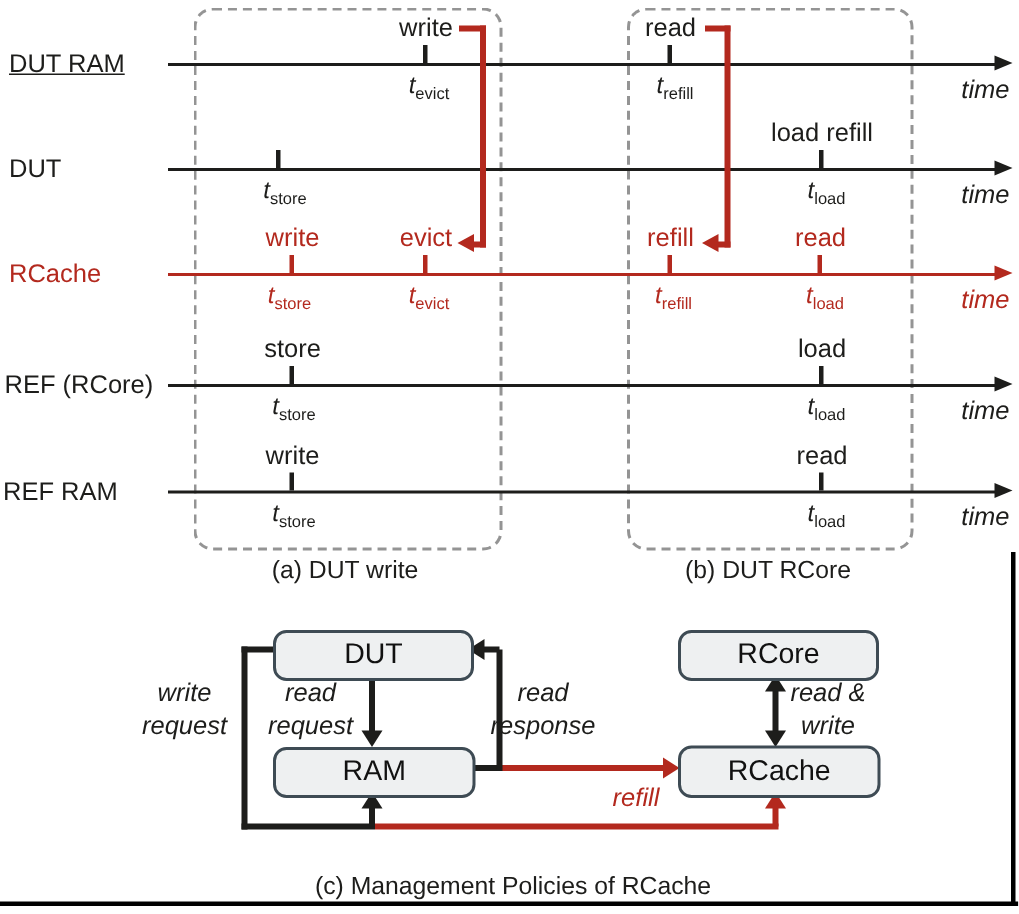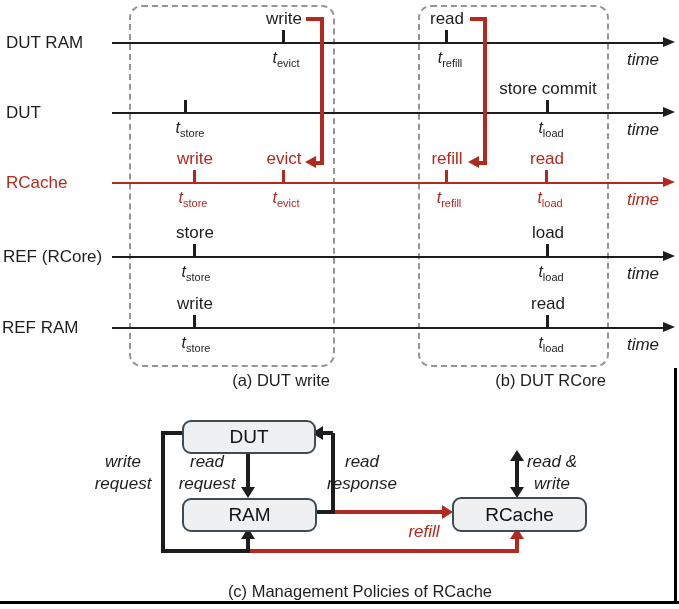--- a/index.html
+++ b/index.html
@@ -9,29 +9,29 @@
   }
   
   .row-label{position:absolute;font-size:17px;white-space:nowrap;}
   .tl-line{position:absolute;height:2.2px;background:#1d1d1b;}
   .ah-r{position:absolute;width:0;height:0;border-top:5.5px solid transparent;border-bottom:5.5px solid transparent;border-left:12px solid #1d1d1b;}
   .tick{position:absolute;width:3px;height:12px;background:#1d1d1b;}
   .ev{position:absolute;transform:translateX(-50%);font-size:17px;white-space:nowrap;}
   .tlab{position:absolute;transform:translateX(-50%);font-size:16px;white-space:nowrap;}
   .tlab i{font-style:italic;}
   .tlab sub{font-size:11px;font-style:normal;}
-  .time-lab{position:absolute;left:613px;width:60px;text-align:center;font-style:italic;font-size:17px;}
+  .time-lab{position:absolute;left:613px;width:60px;text-align:right;font-style:italic;font-size:17px;}
   .red{color:#b3291e !important;}
   .redbg{background:#b3291e !important;}
   .redline{background:#b3291e !important;}
   .ah-r.redah{border-left-color:#b3291e;}
   .seg{position:absolute;background:#1d1d1b;}
   .rseg{position:absolute;background:#b3291e;}
   .dashed-box{position:absolute;border:2px dashed #949494;border-radius:13px;}
-  .cap{position:absolute;font-size:16.5px;text-align:right;white-space:nowrap;}
+  .cap{position:absolute;font-size:16.5px;text-align:center;white-space:nowrap;}
   
   .ah-l-red{position:absolute;width:0;height:0;border-top:6.5px solid transparent;border-bottom:6.5px solid transparent;border-right:11px solid #b3291e;}
   
   .pbox{position:absolute;background:#eef0f1;border:2.5px solid #3e4b54;border-radius:9px;
         display:flex;align-items:center;justify-content:center;font-size:19px;color:#111;}
   .plab{position:absolute;transform:translateX(-50%);font-style:italic;font-size:17px;line-height:22px;text-align:center;white-space:nowrap;}
   .ah-down{position:absolute;width:0;height:0;border-left:7px solid transparent;border-right:7px solid transparent;border-top:11px solid #1d1d1b;}
   .ah-up{position:absolute;width:0;height:0;border-left:7px solid transparent;border-right:7px solid transparent;border-bottom:11px solid #1d1d1b;}
   .ah-left{position:absolute;width:0;height:0;border-top:7px solid transparent;border-bottom:7px solid transparent;border-right:11px solid #1d1d1b;}
   .ah-right-red{position:absolute;width:0;height:0;border-top:7px solid transparent;border-bottom:7px solid transparent;border-left:11px solid #b3291e;}
@@ -39,38 +39,38 @@
   .frame{position:absolute;background:#000;}
 </style>
 </head>
 <body>
 
 <div id="fig">
 
   <div class="dashed-box" style="left:129px;top:5px;width:202px;height:358px;"></div>
   <div class="dashed-box" style="left:418px;top:5px;width:187px;height:358px;"></div>
 
-  <div class="row-label" style="left:6px;top:33px;">DUT RAM</div>
+  <div class="row-label" style="left:6px;top:33px;text-decoration:underline;">DUT RAM</div>
   <div class="tl-line" style="left:112px;top:42px;width:552px;"></div>
   <div class="ah-r" style="left:663px;top:37px;"></div>
   <div class="time-lab" style="top:50px;">time</div>
   <div class="ev" style="left:284px;top:9px;">write</div>
   <div class="tick" style="left:282px;top:30px;"></div>
   <div class="tlab" style="left:286px;top:49px;"><i>t</i><sub>evict</sub></div>
   <div class="ev" style="left:447px;top:9px;">read</div>
   <div class="tick" style="left:445px;top:30px;"></div>
   <div class="tlab" style="left:450px;top:49px;"><i>t</i><sub>refill</sub></div>
 
   <div class="row-label" style="left:6px;top:103px;">DUT</div>
   <div class="tl-line" style="left:112px;top:112px;width:552px;"></div>
   <div class="ah-r" style="left:663px;top:107px;"></div>
   <div class="time-lab" style="top:120px;">time</div>
   <div class="tick" style="left:184px;top:100px;"></div>
   <div class="tlab" style="left:190px;top:119px;"><i>t</i><sub>store</sub></div>
-  <div class="ev" style="left:548px;top:79px;">store commit</div>
+  <div class="ev" style="left:548px;top:79px;">load refill</div>
   <div class="tick" style="left:546px;top:100px;"></div>
   <div class="tlab" style="left:551px;top:119px;"><i>t</i><sub>load</sub></div>
 
   <div class="row-label red" style="left:6px;top:173px;">RCache</div>
   <div class="tl-line redline" style="left:112px;top:182px;width:552px;"></div>
   <div class="ah-r redah" style="left:663px;top:177px;"></div>
   <div class="time-lab red" style="top:190px;">time</div>
   <div class="ev red" style="left:195px;top:149px;">write</div>
   <div class="tick redbg" style="left:193px;top:170px;"></div>
   <div class="tlab red" style="left:193px;top:189px;"><i>t</i><sub>store</sub></div>
@@ -139,20 +139,21 @@
 
   <div class="rseg" style="left:335px;top:510px;width:108px;height:4px;"></div>
   <div class="ah-right-red" style="left:442px;top:505px;"></div>
 
   <div class="rseg" style="left:250px;top:549px;width:269px;height:4px;"></div>
   <div class="rseg" style="left:515px;top:537px;width:4px;height:14px;"></div>
   <div class="ah-up-red" style="left:510px;top:528px;"></div>
 
   <div class="pbox" style="left:182px;top:420px;width:130px;height:30px;">DUT</div>
   <div class="pbox" style="left:182px;top:498px;width:131px;height:30px;">RAM</div>
+  <div class="pbox" style="left:452px;top:420px;width:130px;height:30px;">RCore</div>
   <div class="pbox" style="left:452px;top:497px;width:131px;height:31px;">RCache</div>
 
   <div class="plab" style="left:123px;top:451px;">
     <div>write</div>
     <div>request</div>
   </div>
   <div class="plab" style="left:207px;top:451px;">
     <div>read</div>
     <div>request</div>
   </div>

